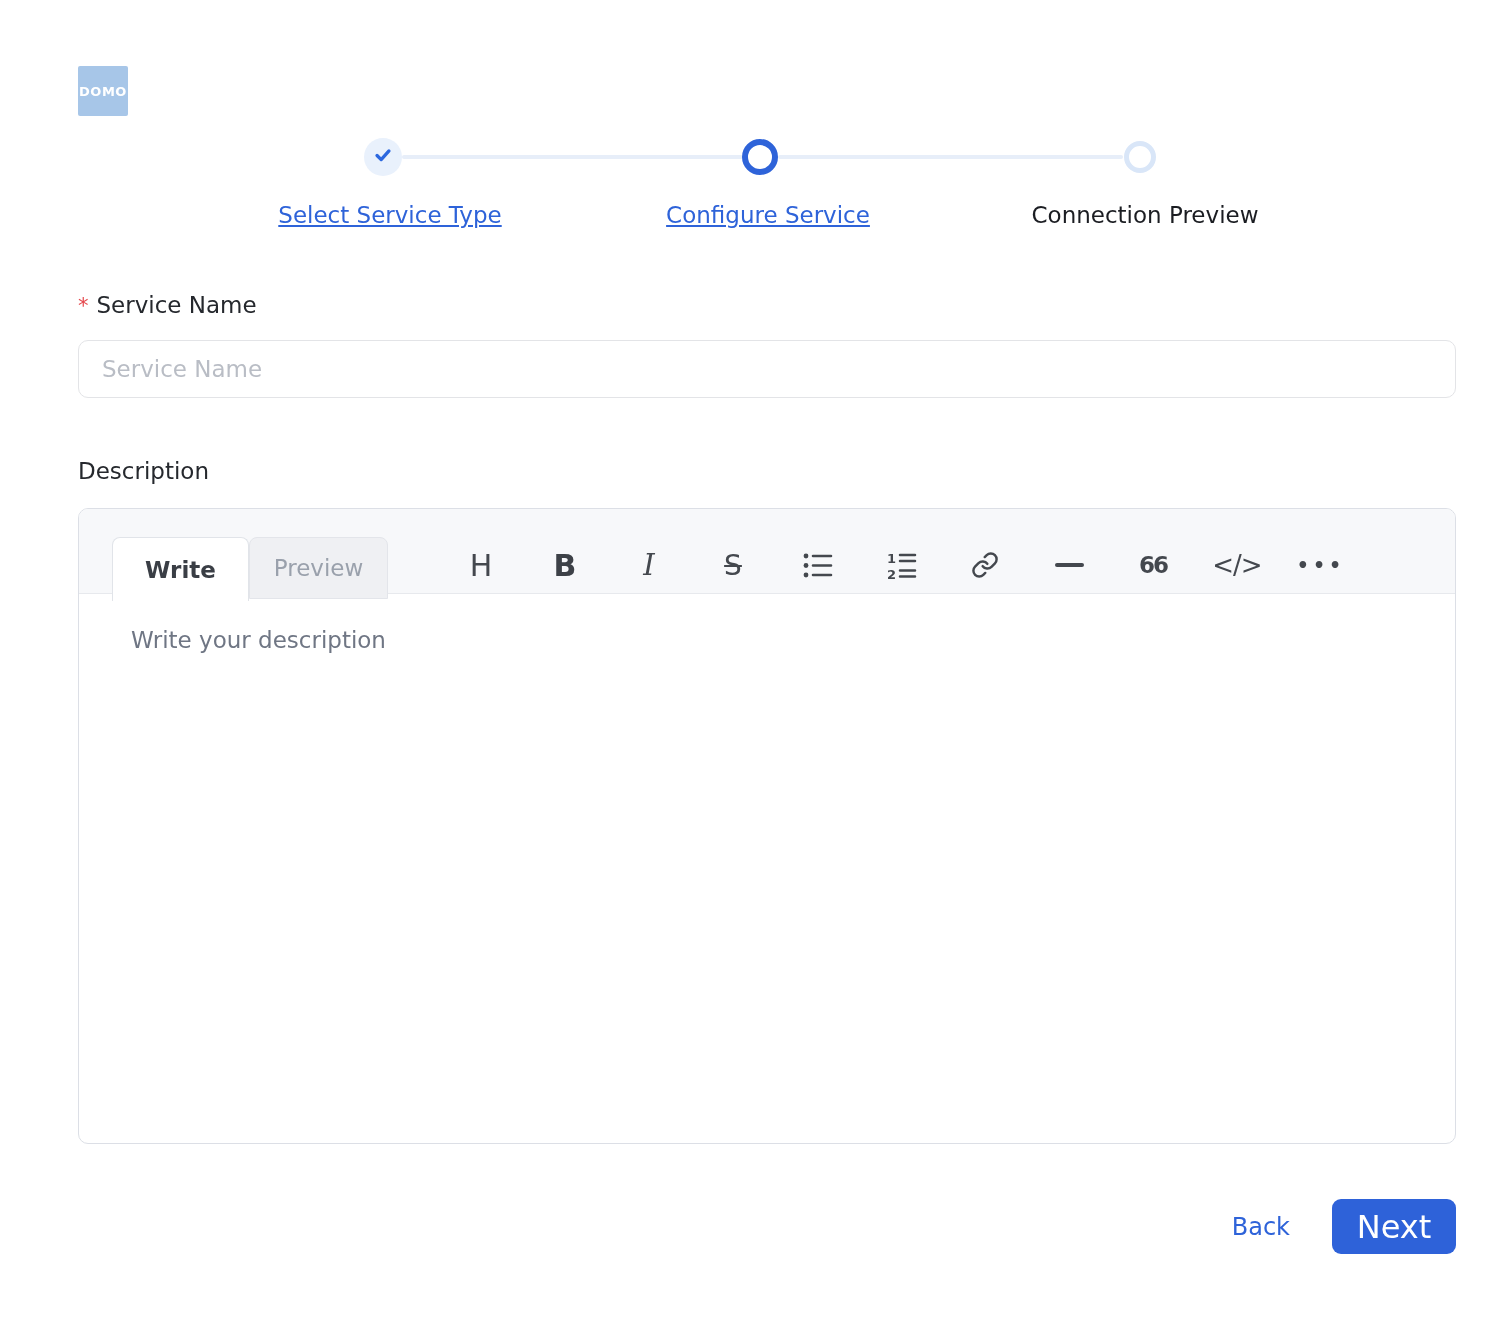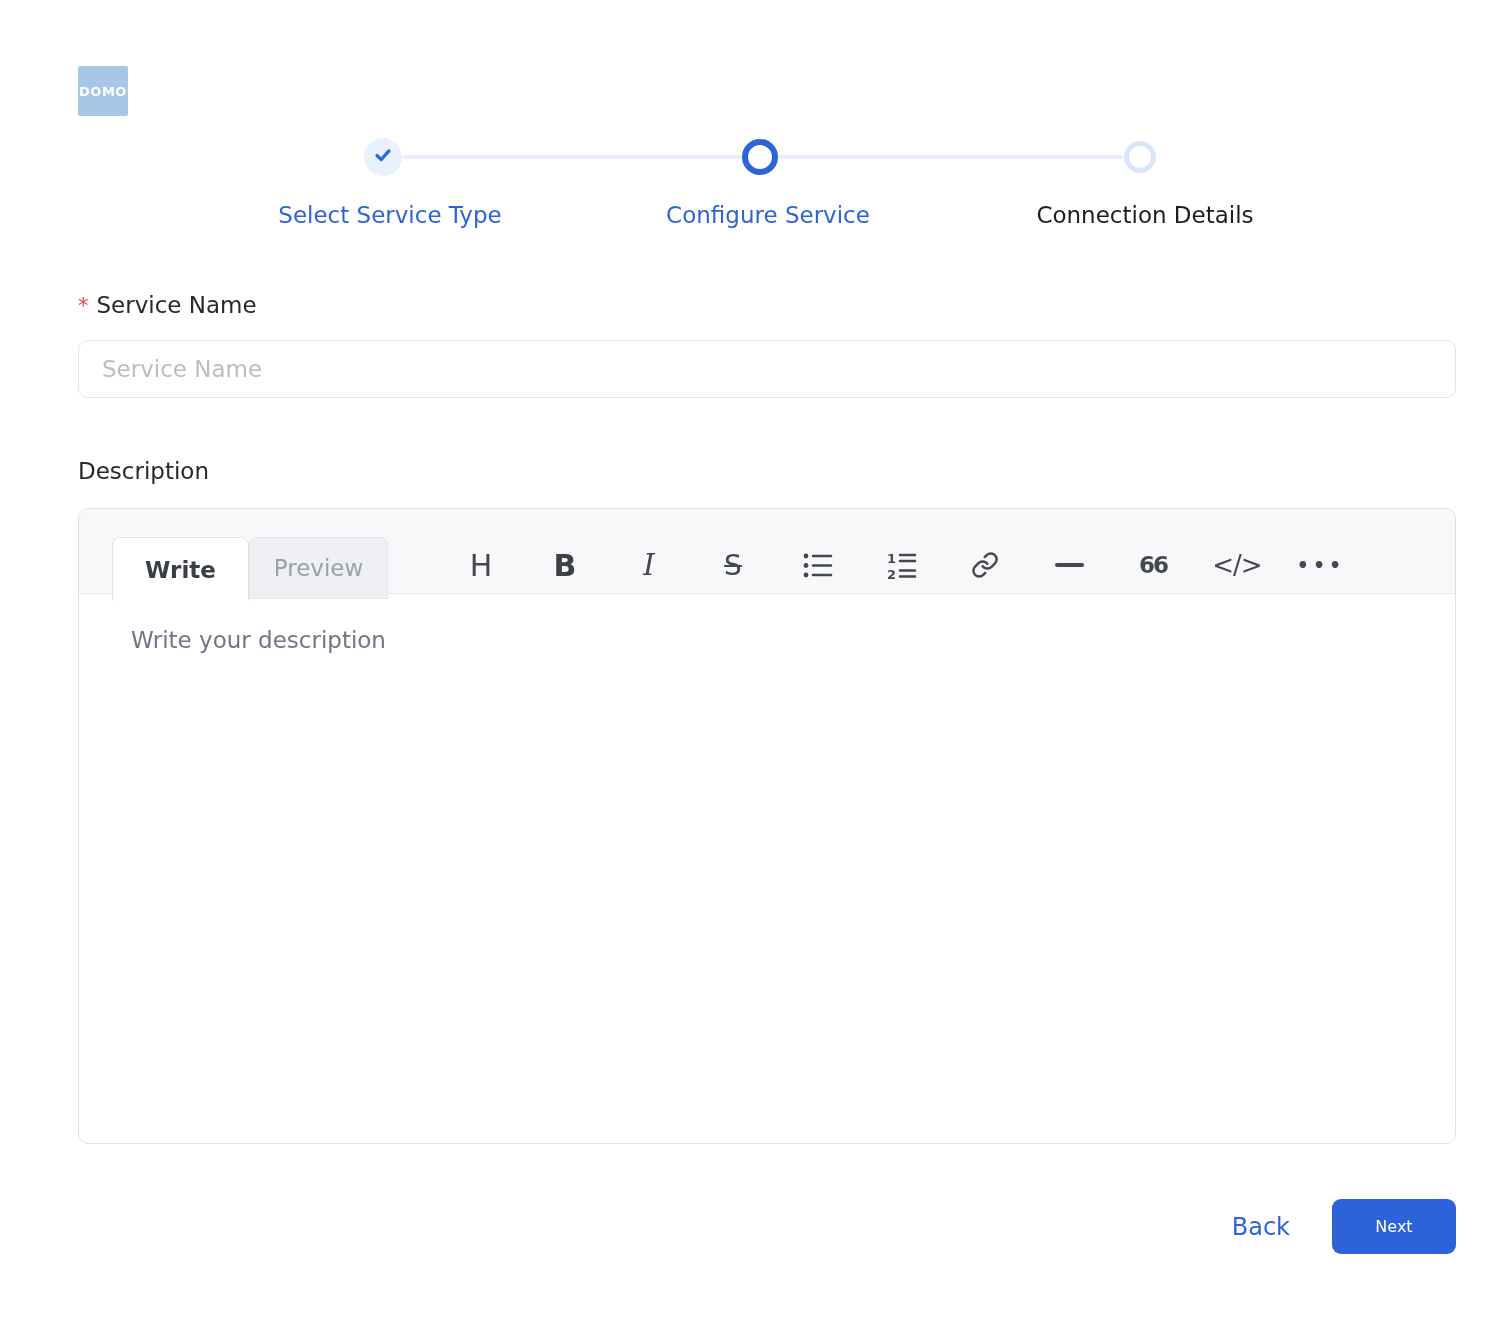--- a/index.html
+++ b/index.html
@@ -37,21 +37,21 @@
     background: #ffffff; border: 6px solid var(--accent-blue, #2e63d9);
   }
   .step-circle.upcoming {
     left: 1046px; top: 3px; width: 32px; height: 32px;
     background: #ffffff; border: 5px solid #d9e6f8;
   }
   .step-label {
     position: absolute; top: 64px; transform: translateX(-50%);
     font-size: 23px; font-weight: 500; white-space: nowrap;
   }
-  .step-label.blue { color: var(--accent-blue, #2e63d9); }
+  .step-label.blue { color: var(--accent-blue, #2e63d9); text-decoration: underline; }
   .step-label.dark { color: #1b1d22; }
   .step-label.s1 { left: 312px; }
   .step-label.s2 { left: 690px; }
   .step-label.s3 { left: 1067px; }
 
   
   .field-label { margin-top: 24px; font-size: 23px; font-weight: 500; color: #25282d; }
   .required { color: var(--required-red, #e5484d); margin-right: 8px; font-size: 21px; }
   .text-input {
     margin-top: 22px; width: 100%; height: 58px;
@@ -117,21 +117,21 @@
   .actions {
     margin-top: 55px; display: flex; justify-content: flex-end; align-items: center; gap: 42px;
   }
   .back-link {
     font-size: 24px; font-weight: 500; color: var(--accent-blue, #2e63d9);
     background: none; border: none; cursor: pointer; font-family: inherit;
   }
   .next-button {
     width: 124px; height: 55px; border: none; border-radius: 9px;
     background: var(--next-button-bg, #2e62d9); color: #ffffff;
-    font-size: 16px; font-weight: 500; cursor: pointer; font-family: inherit;
+    font-size: 32px; font-weight: 500; cursor: pointer; font-family: inherit;
     display: flex; align-items: center; justify-content: center;
   }
 </style>
 </head>
 <body>
 
 <div class="content">
 
   <div class="app-header">
     <div class="logo">
@@ -148,21 +148,21 @@
         <svg width="22" height="22" viewBox="0 0 24 24" fill="none">
           <path d="M5.5 12.5 L10 17 L18.5 7.5" stroke="#2c68df" stroke-width="3.6" stroke-linecap="round" stroke-linejoin="round"></path>
         </svg>
       </span>
     </div>
     <div class="step-circle active"></div>
     <div class="step-circle upcoming"></div>
 
     <div class="step-label blue s1">Select Service Type</div>
     <div class="step-label blue s2">Configure Service</div>
-    <div class="step-label dark s3">Connection Details</div>
+    <div class="step-label dark s3">Connection Preview</div>
   </div>
 
   <div class="field-label">
     <span class="required">*</span><span>Service Name</span>
   </div>
   <input class="text-input" type="text" placeholder="Service Name" style="">
 
   <div class="field-label desc-label">Description</div>
 
   <div class="editor">

